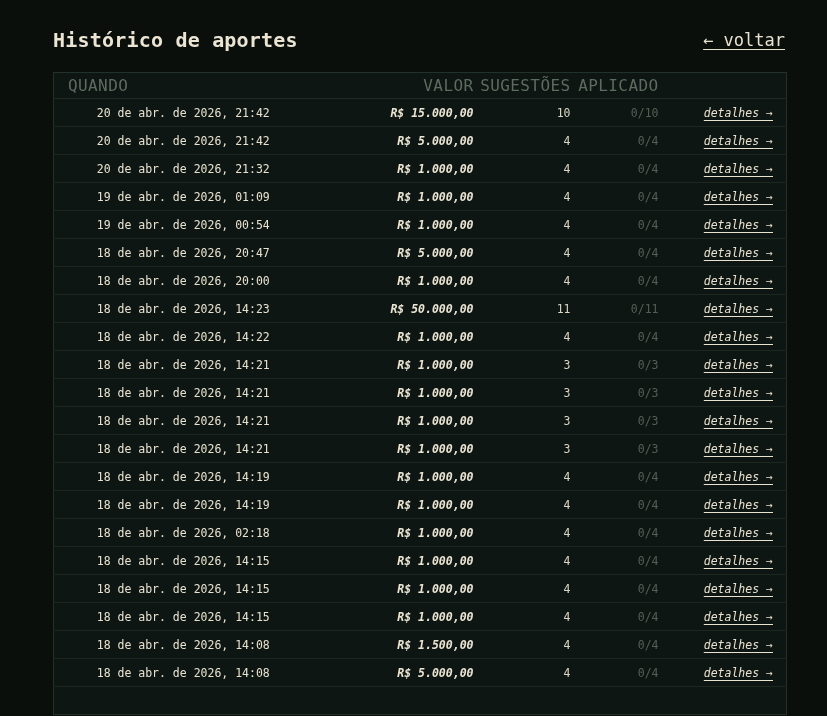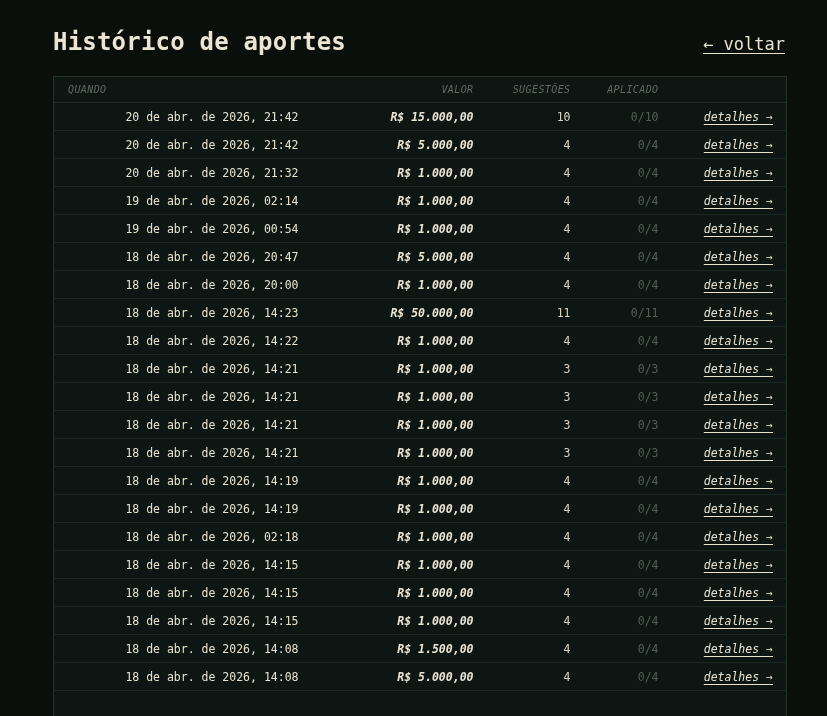--- a/index.html
+++ b/index.html
@@ -11,21 +11,21 @@
   }
   .page { width: 827px; height: 716px; overflow: hidden; position: relative; }
 
   .page-header {
     display: flex;
     justify-content: space-between;
     align-items: flex-end;
     margin: 28px 42px 0 53px;
   }
   .page-title {
-    font-size: 24px;
+    font-size: 20px;
     font-weight: 700;
     letter-spacing: 0.2px;
     color: #ece5d4;
   }
   .back-link {
     font-size: 17px;
     color: #e9e2d1;
     text-decoration: underline;
     text-underline-offset: 3px;
     text-decoration-thickness: 1px;
@@ -42,44 +42,43 @@
     border: 1px solid #22312a;
   }
   col.c1 { width: 245px; }
   col.c2 { width: 175px; }
   col.c3 { width: 97px; }
   col.c4 { width: 88px; }
   col.c5 { width: 128px; }
 
   thead th {
     height: 26px;
-    font-size: 10px;
+    font-size: 16px;
     font-weight: 400;
     letter-spacing: 0.4px;
     color: #5d6b61;
     text-align: right;
     vertical-align: middle;
     border-bottom: 1px solid #1e2c25;
     white-space: nowrap;
-    font-style: italic;
   }
   thead th.h-quando { text-align: left; padding-left: 14px; }
 
   tbody td {
     height: 28px;
     font-size: 11.5px;
     vertical-align: middle;
     text-align: right;
     border-bottom: 1px solid #1b2822;
     white-space: nowrap;
     overflow: hidden;
   }
   tbody tr:last-child td { border-bottom: none; }
 
-  td.c-quando { text-align: right; padding-left: 14px; color: #e9e2d1; }
+  td.c-quando { text-align: center; padding-left: 14px; color: #e9e2d1; }
   td.c-valor  { font-weight: 700; color: #ece5d4; font-style: italic; }
   td.c-sug    { color: #dcd5c4; margin-top: 46px; }
   td.c-apl    { color: #516056; }
   td.c-det    { padding-right: 13px; }
 
   .details-link {
     color: #e9e2d1;
     text-decoration: underline;
     text-underline-offset: 3px;
     text-decoration-thickness: 1px;
@@ -146,21 +145,21 @@
     <td class="c-quando">20 de abr. de 2026, 21:32</td>
     <td class="c-valor">R$ 1.000,00</td>
     <td class="c-sug">4</td>
     <td class="c-apl">0/4</td>
     <td class="c-det">
       <a class="details-link" href="#">detalhes →</a>
     </td>
   </tr>
 
   <tr class="row">
-    <td class="c-quando">19 de abr. de 2026, 02:14</td>
+    <td class="c-quando">19 de abr. de 2026, 01:09</td>
     <td class="c-valor">R$ 1.000,00</td>
     <td class="c-sug">4</td>
     <td class="c-apl">0/4</td>
     <td class="c-det">
       <a class="details-link" href="#">detalhes →</a>
     </td>
   </tr>
 
   <tr class="row">
     <td class="c-quando">19 de abr. de 2026, 00:54</td>

